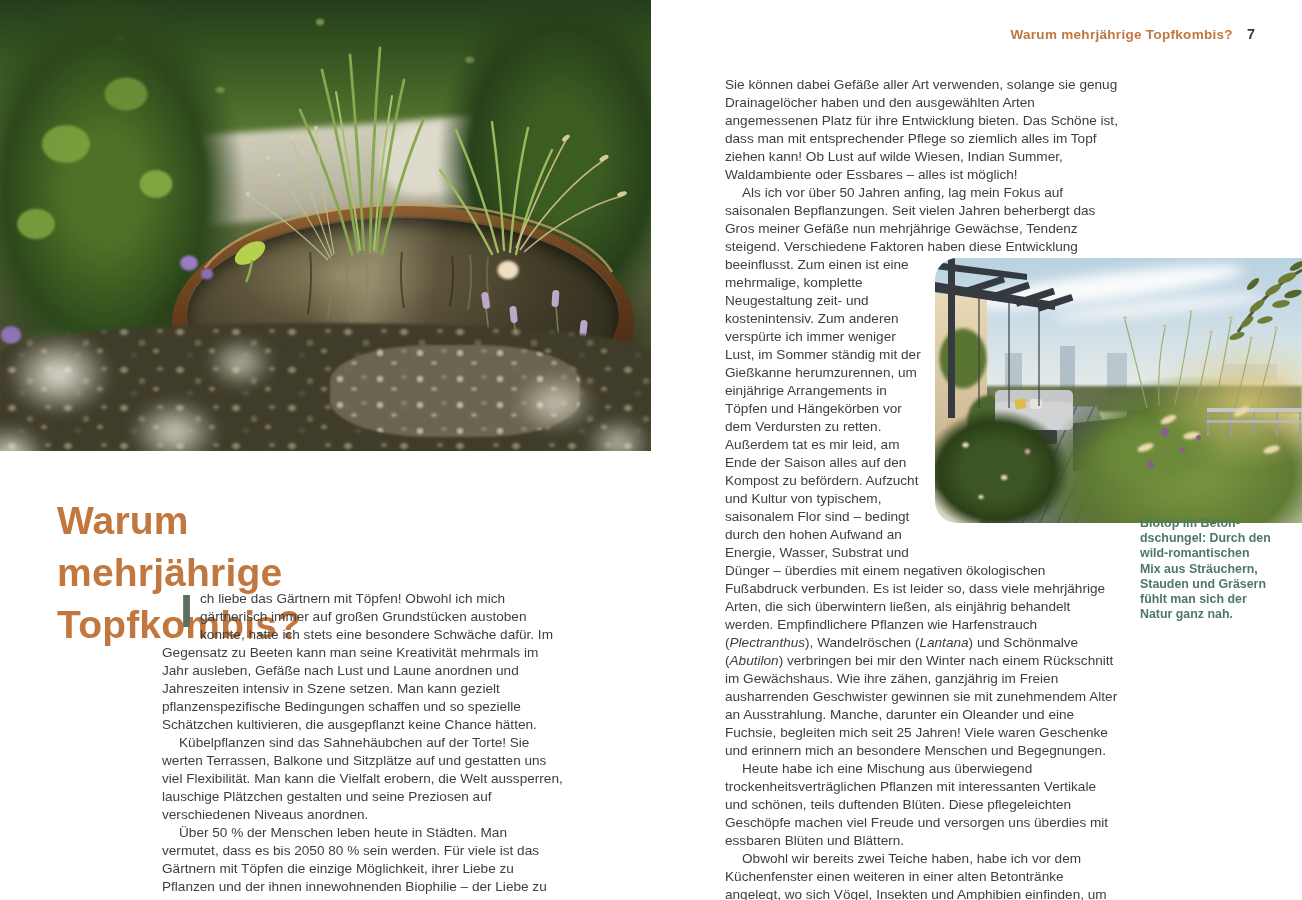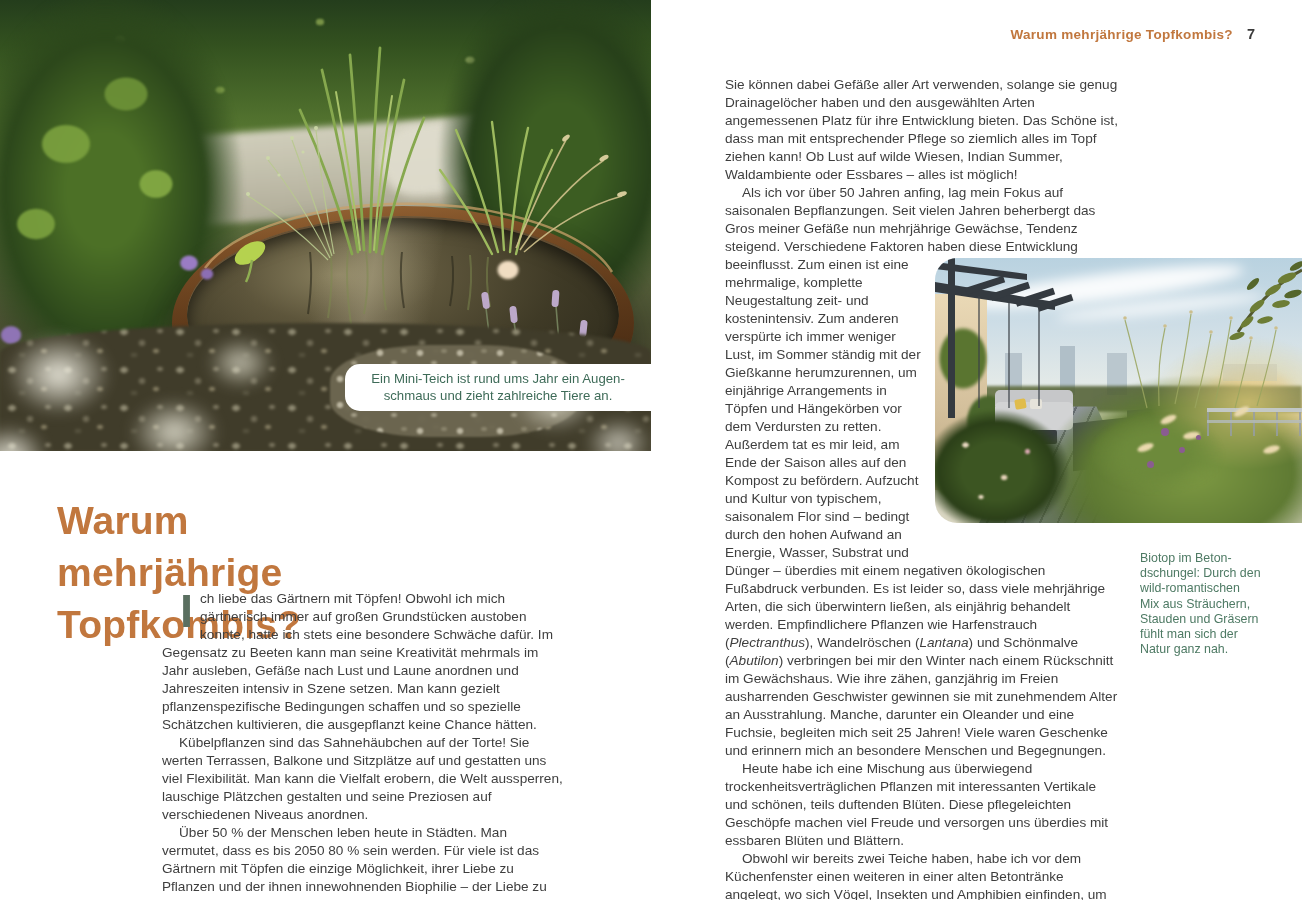--- a/index.html
+++ b/index.html
@@ -162,22 +162,22 @@
   .railing{left:272px;top:150px;width:95px;height:28px;opacity:.9;
     background:
       linear-gradient(180deg,#c6ccd1 0 4px,transparent 4px 12px,rgba(180,188,194,.85) 12px 15px,transparent 15px),
       repeating-linear-gradient(90deg,rgba(150,158,165,.9) 0 2px,transparent 2px 23px);}
   .dot-purple{background:#8a5c90;border-radius:50%;}
   .dp1{left:226px;top:170px;width:8px;height:8px;}
   .dp2{left:244px;top:189px;width:6px;height:6px;}
   .dp3{left:212px;top:203px;width:7px;height:7px;}
   .dp4{left:261px;top:177px;width:5px;height:5px;}
 
-  .margin-caption{position:absolute;left:1140px;top:551px;width:132px;color:#4e7a64;
-    font-size:12.4px;line-height:15.2px;white-space:pre-line;}
+  .margin-caption{position:absolute;left:1140px;top:516px;width:132px;color:#4e7a64;
+    font-size:12.4px;line-height:15.2px;white-space:pre-line;font-weight:bold;}
 </style>
 </head>
 <body>
 
 <div class="spread">
 
   <div>
 
     <div class="photo-left">
       <span class="speckles"></span>
@@ -274,24 +274,20 @@
       <span class="flower-purple-1"></span>
       <span class="flower-purple-2"></span>
       <span class="flower-purple-3"></span>
       <span class="flower-purple-4"></span>
       <span class="flower-cream"></span>
       <span class="pebbles"></span>
       <span class="gravel-fore"></span>
       <span class="fluff-1"></span>
       <span class="fluff-2"></span>
 
-      <div class="photo-caption-box">
-        <div class="photo-caption-text">Ein Mini-Teich ist rund ums Jahr ein Augen-
-schmaus und zieht zahlreiche Tiere an.</div>
-      </div>
     </div>
 
     <h1 class="headline" style="margin:12px;">Warum mehrjährige
 Topfkombis?</h1>
 
     <div class="body-left">
       <p><span class="dropcap">I</span><span>ch liebe das Gärtnern mit Töpfen! Obwohl ich mich gärtnerisch immer auf großen Grundstücken austoben konnte, hatte ich stets eine besondere Schwäche dafür. Im Gegensatz zu Beeten kann man seine Kreativität mehrmals im Jahr ausleben, Gefäße nach Lust und Laune anordnen und Jahreszeiten intensiv in Szene setzen. Man kann gezielt pflanzenspezifische Bedingungen schaffen und so spezielle Schätzchen kultivieren, die ausgepflanzt keine Chance hätten.</span></p>
       <p class="indent">Kübelpflanzen sind das Sahnehäubchen auf der Torte! Sie werten Terrassen, Balkone und Sitzplätze auf und gestatten uns viel Flexibilität. Man kann die Vielfalt erobern, die Welt aussperren, lauschige Plätzchen gestalten und seine Preziosen auf verschiedenen Niveaus anordnen.</p>
       <p class="indent">Über 50 % der Menschen leben heute in Städten. Man vermutet, dass es bis 2050 80 % sein werden. Für viele ist das Gärtnern mit Töpfen die einzige Möglichkeit, ihrer Liebe zu Pflanzen und der ihnen innewohnenden Biophilie – der Liebe zu allem Lebendigen – Ausdruck zu verleihen.</p>
     </div>

